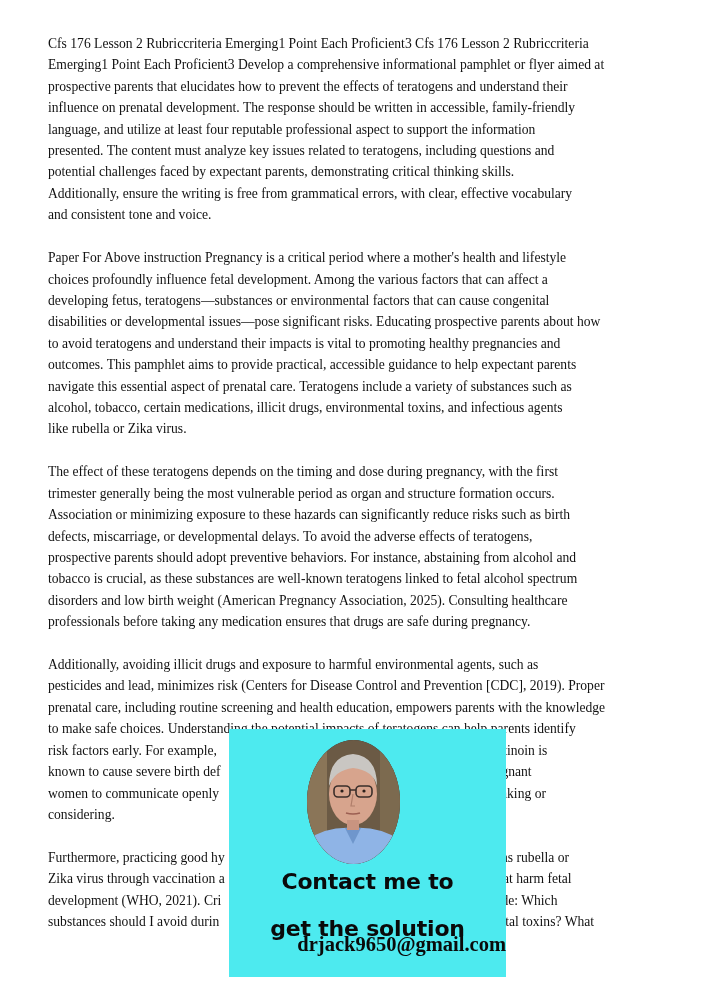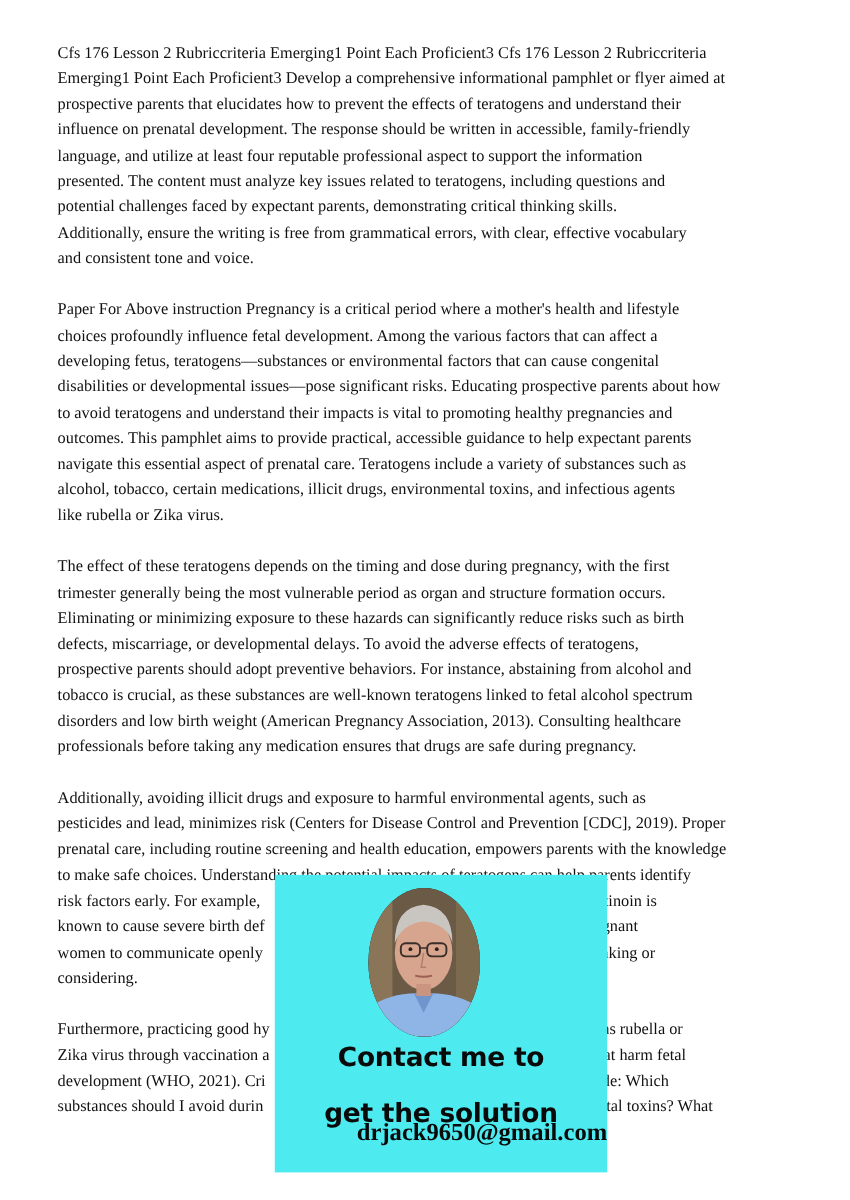--- a/index.html
+++ b/index.html
@@ -99,25 +99,25 @@
     <span class="line">disabilities or developmental issues—pose significant risks. Educating prospective parents about how</span>
     <span class="line">to avoid teratogens and understand their impacts is vital to promoting healthy pregnancies and</span>
     <span class="line">outcomes. This pamphlet aims to provide practical, accessible guidance to help expectant parents</span>
     <span class="line">navigate this essential aspect of prenatal care. Teratogens include a variety of substances such as</span>
     <span class="line">alcohol, tobacco, certain medications, illicit drugs, environmental toxins, and infectious agents</span>
     <span class="line">like rubella or Zika virus.</span>
   </p>
   <p class="para">
     <span class="line">The effect of these teratogens depends on the timing and dose during pregnancy, with the first</span>
     <span class="line">trimester generally being the most vulnerable period as organ and structure formation occurs.</span>
-    <span class="line">Eliminating or minimizing exposure to these hazards can significantly reduce risks such as birth</span>
+    <span class="line">Association or minimizing exposure to these hazards can significantly reduce risks such as birth</span>
     <span class="line">defects, miscarriage, or developmental delays. To avoid the adverse effects of teratogens,</span>
     <span class="line">prospective parents should adopt preventive behaviors. For instance, abstaining from alcohol and</span>
     <span class="line">tobacco is crucial, as these substances are well-known teratogens linked to fetal alcohol spectrum</span>
-    <span class="line">disorders and low birth weight (American Pregnancy Association, 2013). Consulting healthcare</span>
+    <span class="line">disorders and low birth weight (American Pregnancy Association, 2025). Consulting healthcare</span>
     <span class="line">professionals before taking any medication ensures that drugs are safe during pregnancy.</span>
   </p>
   <p class="para">
     <span class="line">Additionally, avoiding illicit drugs and exposure to harmful environmental agents, such as</span>
     <span class="line">pesticides and lead, minimizes risk (Centers for Disease Control and Prevention [CDC], 2019). Proper</span>
     <span class="line">prenatal care, including routine screening and health education, empowers parents with the knowledge</span>
     <span class="line">to make safe choices. Understanding the potential impacts of teratogens can help parents identify</span>
     <span class="line" style="white-space: pre;">risk factors early. For example,                                                              mide or isotretinoin is</span>
     <span class="line" style="white-space: pre;">known to cause severe birth def                                                              ential for pregnant</span>
     <span class="line" style="white-space: pre;">women to communicate openly                                                              ces they are taking or</span>

